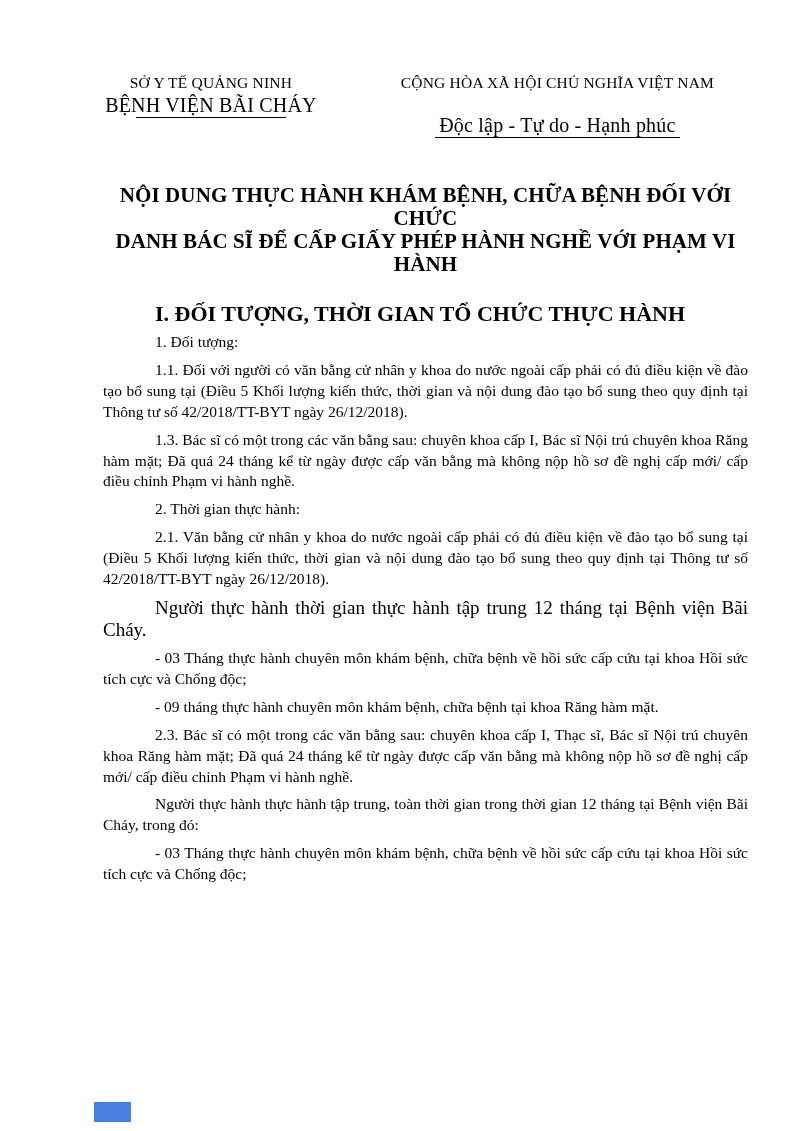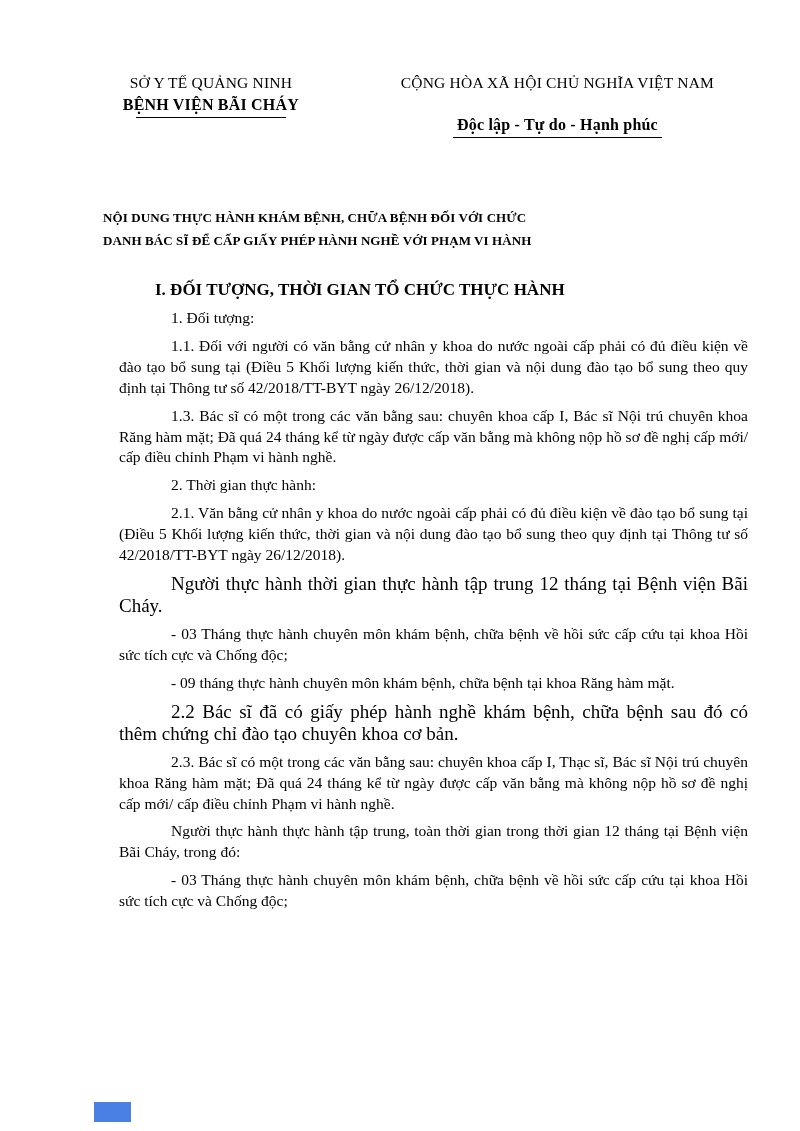--- a/index.html
+++ b/index.html
@@ -20,51 +20,52 @@
   
   .header{
     display:flex;
     margin-top:72px;
     margin-left:-48px; 
   }
   .header-col{text-align:center;}
   .header-left{width:45%;}
   .header-right{width:55%;}
   .h-line1{font-size:15.5px;line-height:22px;letter-spacing:.2px;}
-  .h-line2{font-size:16px;font-weight:bold;line-height:22px;letter-spacing:.2px;}
+  .h-line2{font-size:20px;font-weight:normal;line-height:22px;letter-spacing:.2px;}
   .underline-short{
     display:block;width:150px;height:0;
     border-bottom:1.6px solid #000;
     margin:1px auto 0 auto;
   }
   .underline-full{
     display:inline-block;
     border-bottom:1.6px solid #000;
     padding:0 4px 1px 4px;
     margin-top:20px;
   }
   
   .doc-title{
-    margin-top:68px;
+    margin-top:46px;
+    text-align:center;
     font-weight:bold;
-    font-size:13px;
+    font-size:21px;
     line-height:23px;
     letter-spacing:.1px;
   }
   
   .section-heading{
     margin-top:27px;
     font-weight:bold;
-    font-size:17px;
+    font-size:22px;
     line-height:22px;
     text-indent:52px;
   }
   .body-text{margin-top:6px;}
   .para{
-    margin:7px 0 0 16px;
+    margin:7px 0 0 0;
     font-size:15.5px;
     line-height:20.9px;
     text-indent:52px;
     text-align:justify;
   }
   .para.large{font-size:19px;line-height:22px;}
   
   .blue-marker{
     position:absolute;
     left:94px;top:1102px;
@@ -100,21 +101,20 @@
     <div class="body-text">
 
     <p class="para">1. Đối tượng:</p>
         <p class="para">1.1. Đối với người có văn bằng cử nhân y khoa do nước ngoài cấp phải có đủ điều kiện về đào tạo bổ sung tại (Điều 5 Khối lượng kiến thức, thời gian và nội dung đào tạo bổ sung theo quy định tại Thông tư số 42/2018/TT-BYT  ngày 26/12/2018).</p>
         <p class="para">1.3. Bác sĩ có một trong các văn bằng sau: chuyên khoa cấp I, Bác sĩ Nội trú chuyên khoa Răng hàm mặt; Đã quá 24 tháng kể từ ngày được cấp văn bằng mà không nộp hồ sơ đề nghị cấp mới/ cấp điều chỉnh Phạm vi hành nghề.</p>
         <p class="para">2. Thời gian thực hành:</p>
         <p class="para">2.1. Văn bằng cử nhân y khoa do nước ngoài cấp phải có đủ điều kiện về đào tạo bổ sung tại (Điều 5 Khối lượng kiến thức, thời gian và nội dung đào tạo bổ sung theo quy định tại Thông tư số 42/2018/TT-BYT  ngày 26/12/2018).</p>
         <p class="para large">Người thực hành thời gian thực hành tập trung 12 tháng tại Bệnh viện Bãi Cháy.</p>
         <p class="para">- 03 Tháng thực hành chuyên môn khám bệnh, chữa bệnh về hồi sức cấp cứu tại khoa Hồi sức tích cực và Chống độc;</p>
         <p class="para">- 09 tháng thực hành chuyên môn khám bệnh, chữa bệnh tại khoa Răng hàm mặt.</p>
-        <p class="para large">2.2 Bác sĩ đã có giấy phép hành nghề khám bệnh, chữa bệnh sau đó có thêm chứng chỉ đào tạo chuyên khoa cơ bản.</p>
         <p class="para">2.3. Bác sĩ có một trong các văn bằng sau: chuyên khoa cấp I, Thạc sĩ, Bác sĩ Nội trú chuyên khoa Răng hàm mặt; Đã quá 24 tháng kể từ ngày được cấp văn bằng mà không nộp hồ sơ đề nghị cấp mới/ cấp điều chỉnh Phạm vi hành nghề.</p>
         <p class="para">Người thực hành thực hành tập trung, toàn thời gian trong thời gian 12 tháng tại Bệnh viện Bãi Cháy, trong đó:</p>
         <p class="para">- 03 Tháng thực hành chuyên môn khám bệnh, chữa bệnh về hồi sức cấp cứu tại khoa Hồi sức tích cực và Chống độc;</p>
       </div>
 
   </div>
 
   <div class="blue-marker" style="background: rgb(74, 128, 228);"></div>
 </div>
 

